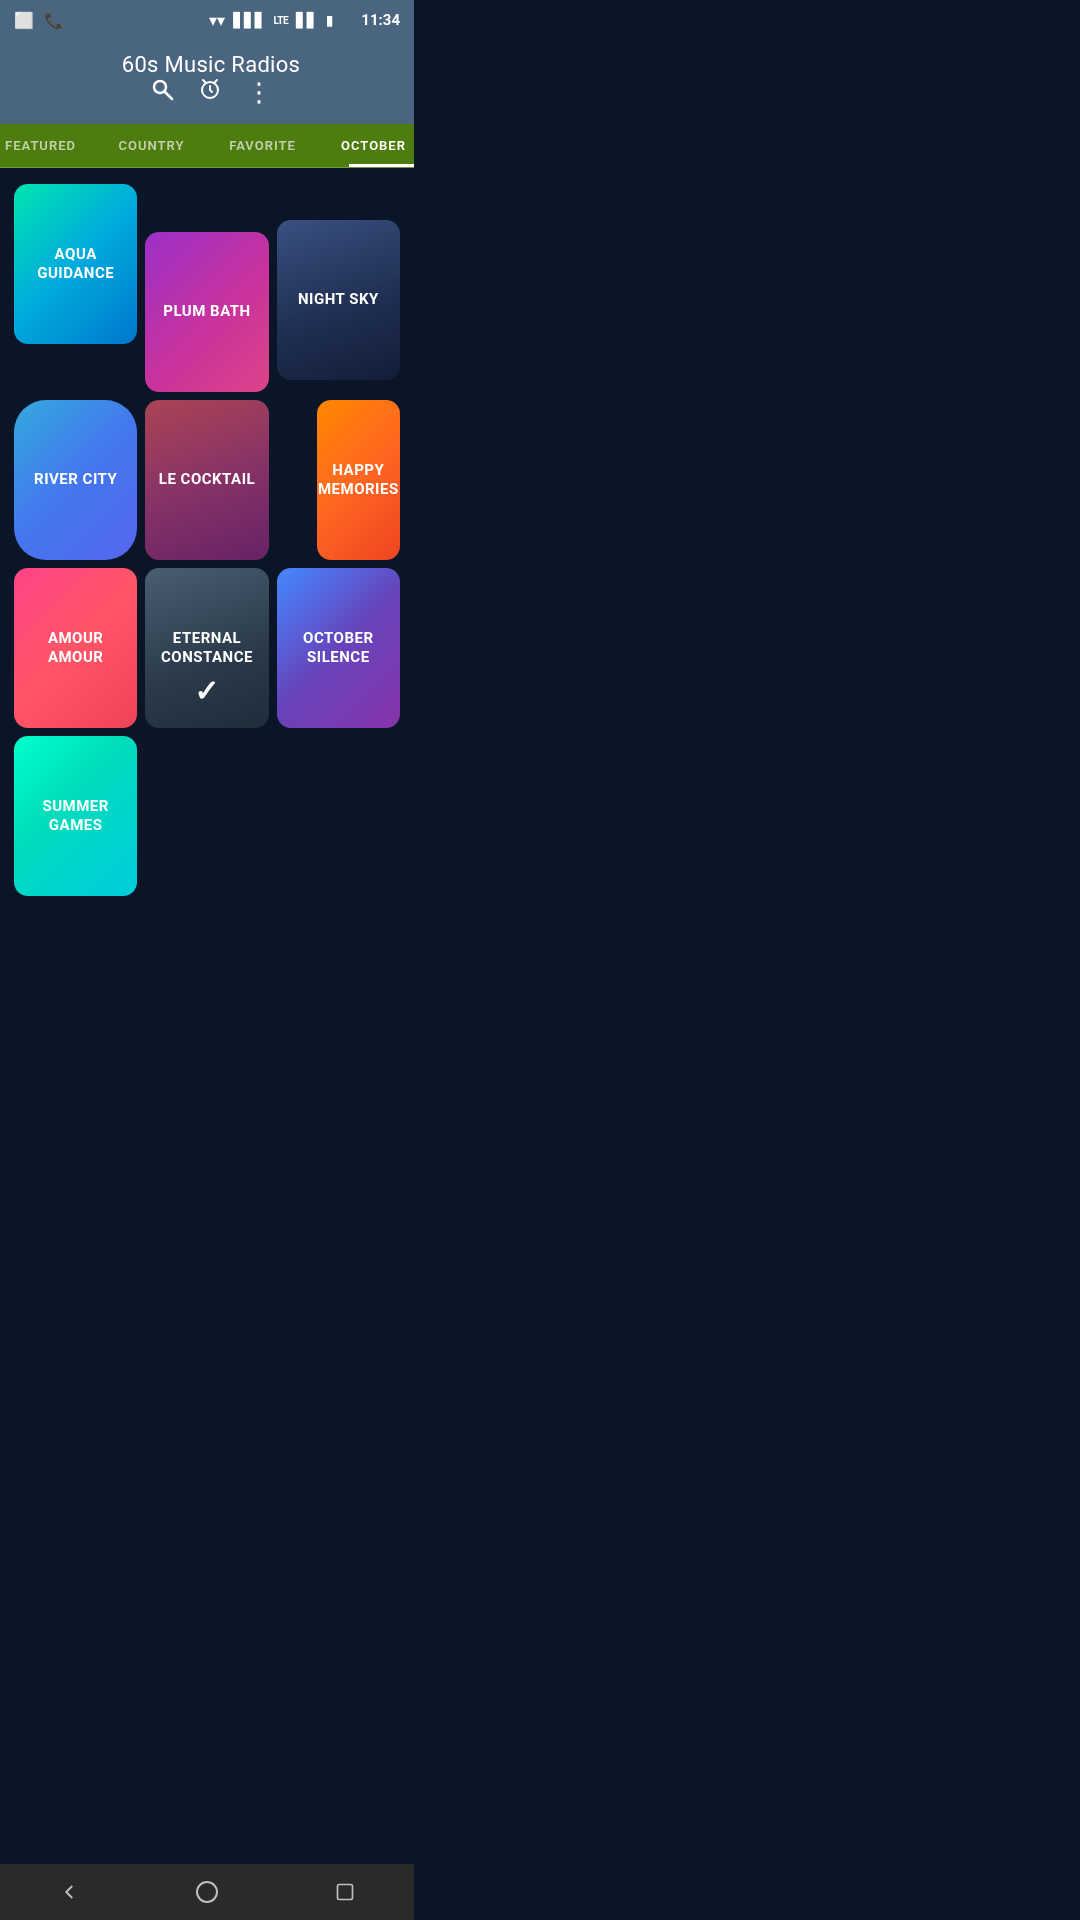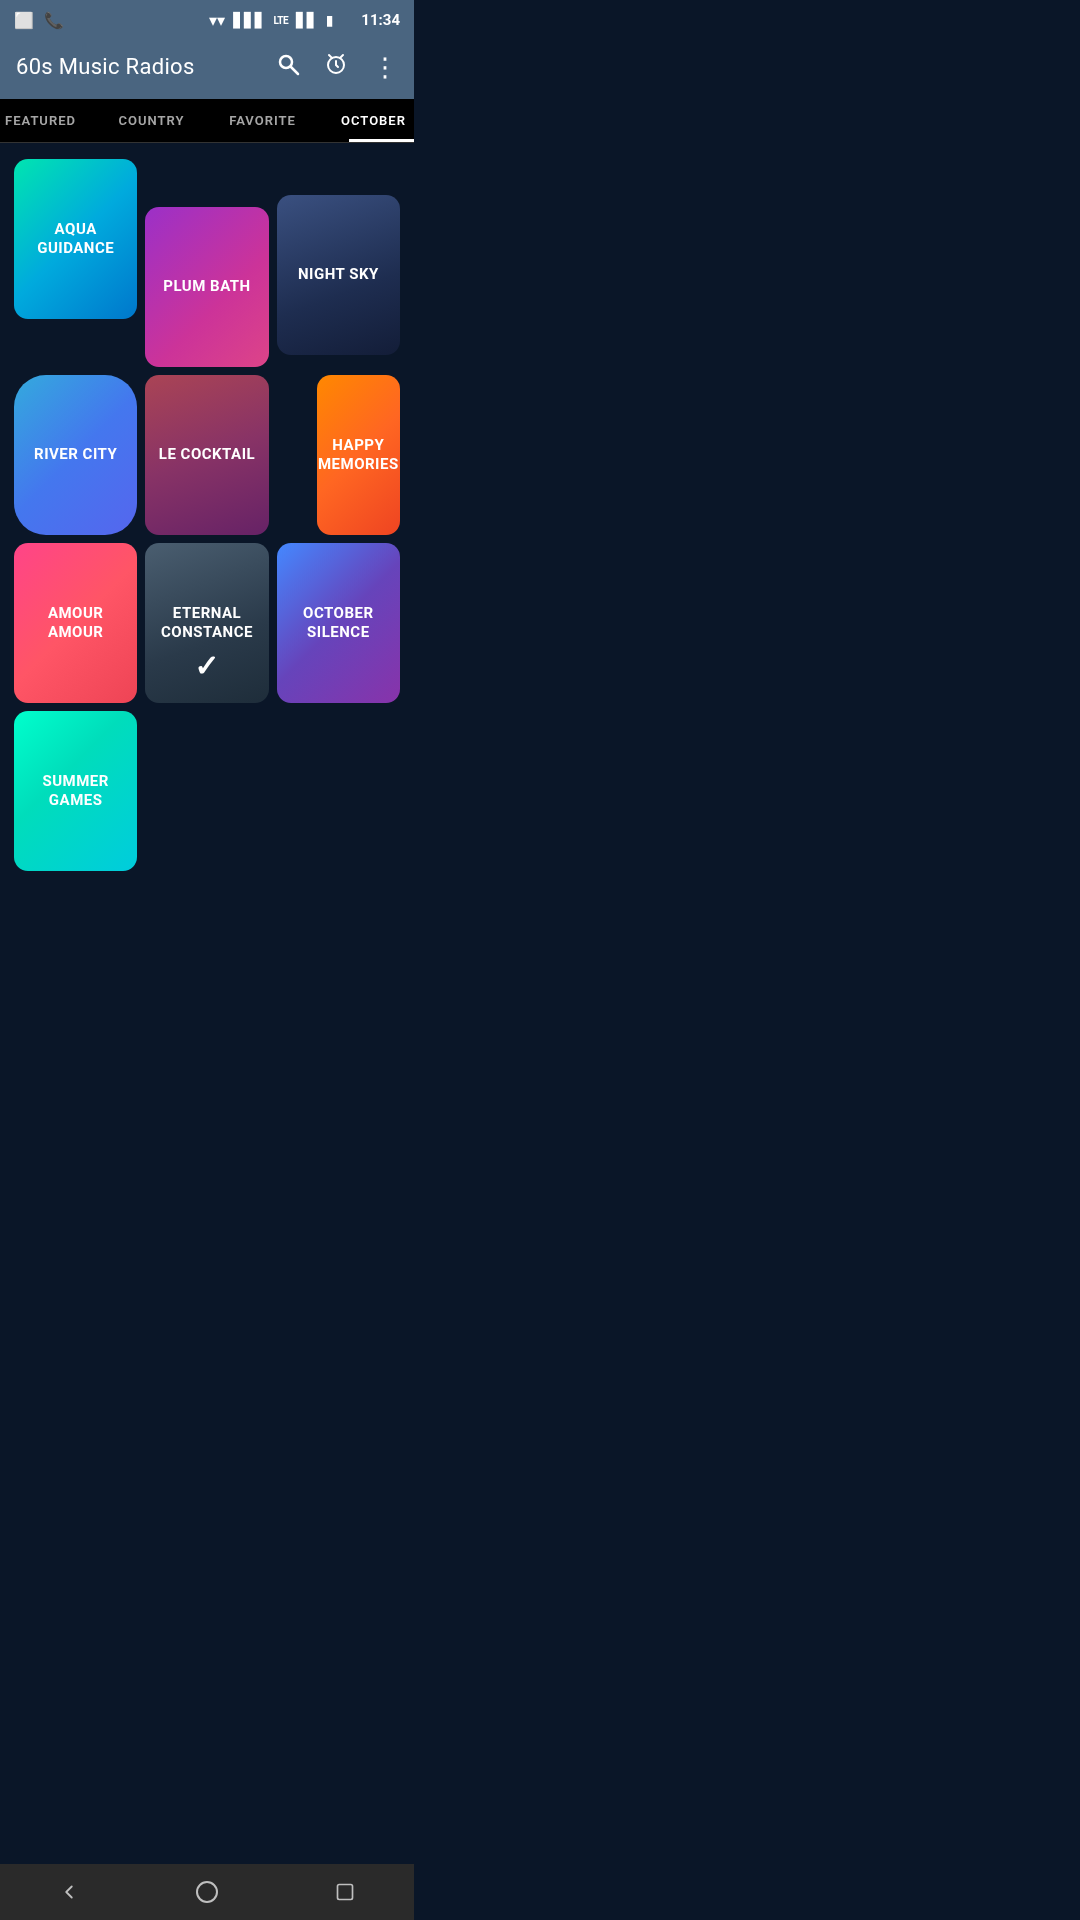--- a/index.html
+++ b/index.html
@@ -37,45 +37,46 @@
     .time {
       font-size: 15px;
       font-weight: bold;
       color: white;
       margin-left: 20px;
     }
 
     
     .header {
       background: #4a6580;
-      padding: 12px 16px 18px 16px;
+      padding: 12px 8px 18px 16px;
       display: flex;
       align-items: center;
       justify-content: space-between;
+      flex-direction: column;
     }
     .header-title {
       color: white;
       font-size: 22px;
       font-weight: 400;
       letter-spacing: 0.3px;
     }
     .header-icons {
       display: flex;
       align-items: center;
       gap: 24px;
     }
     .header-icon {
       color: white;
       font-size: 22px;
       cursor: pointer;
     }
 
     
     .tabs {
-      background: #000000;
+      background: #4d7c0f;
       display: flex;
       border-bottom: 1px solid rgba(255,255,255,0.2);
       gap: 30px;
     }
     .tab {
       flex: 1;
       text-align: center;
       padding: 14px 0;
       color: rgba(255,255,255,0.65);
       font-size: 13px;

